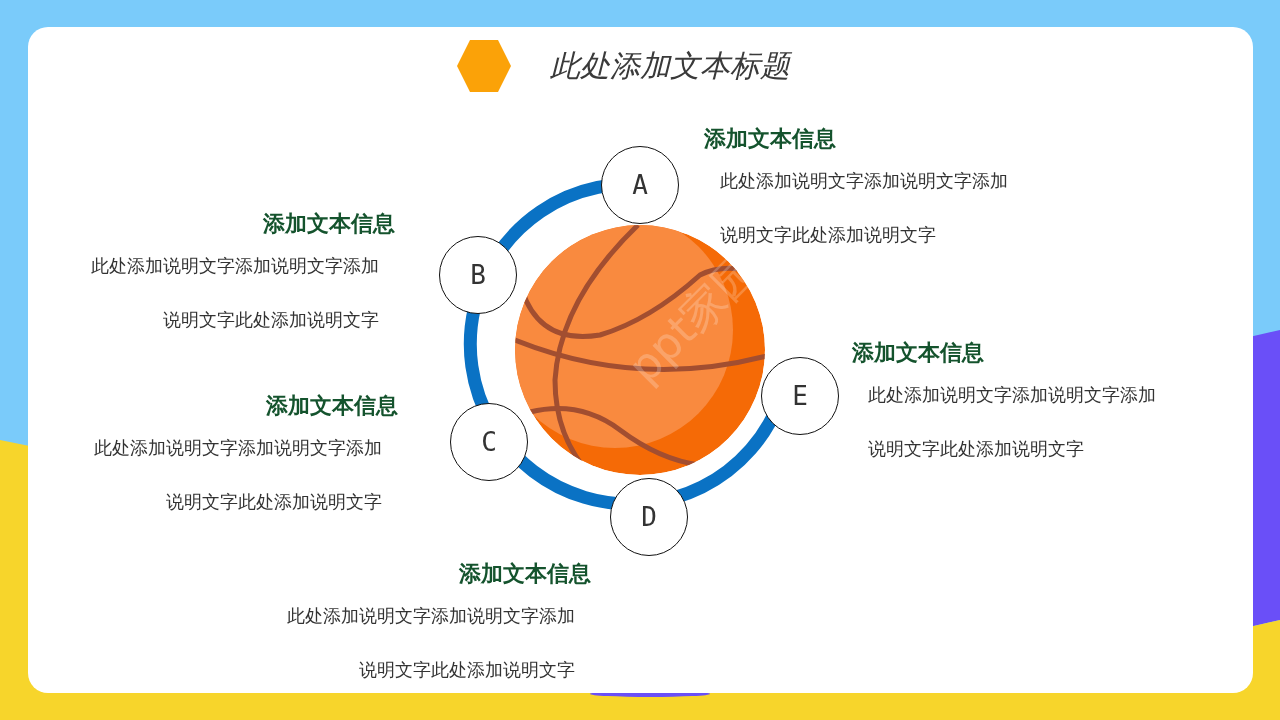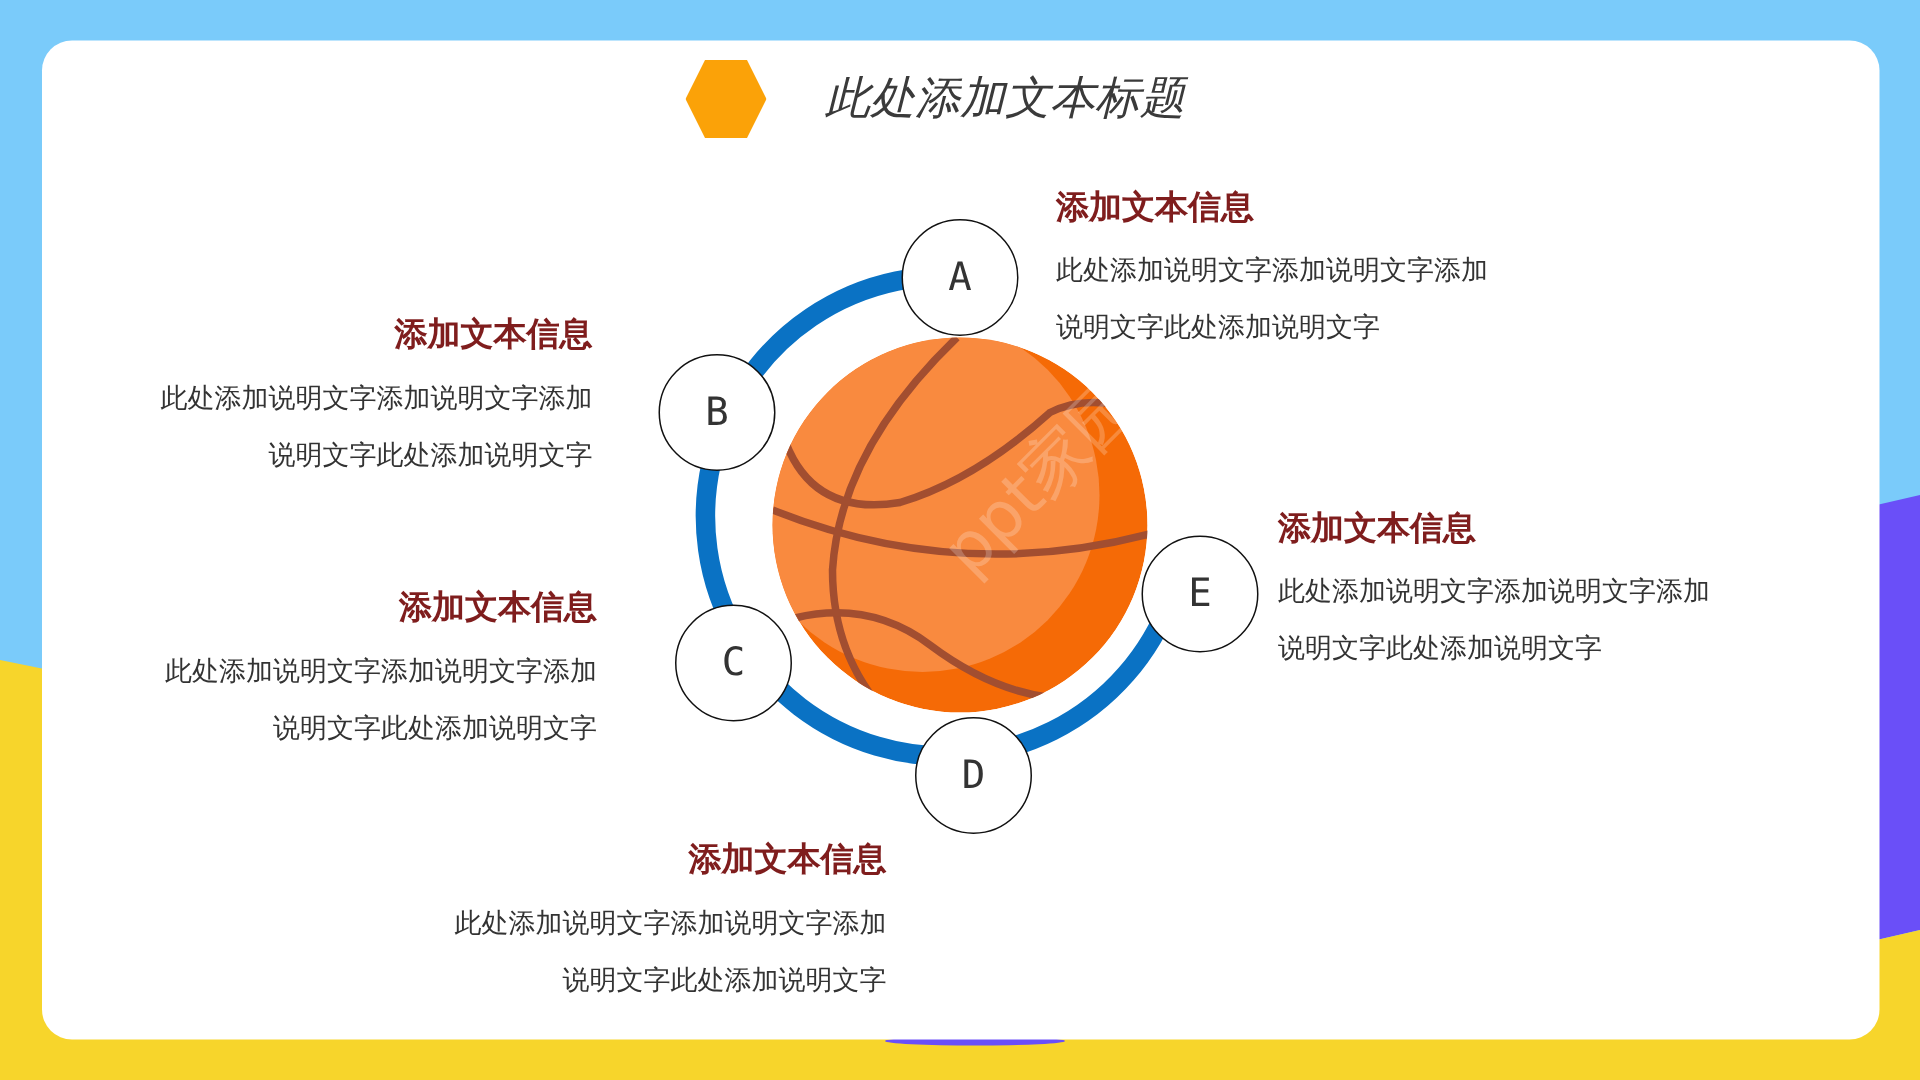--- a/index.html
+++ b/index.html
@@ -2,22 +2,22 @@
 <html><head>
 <meta charset="utf-8">
 <style>
   html, body { margin:0; padding:0; }
   body { width:1280px; height:720px; position:relative; overflow:hidden; font-family:"DejaVu Sans","Liberation Sans",sans-serif; background:#7acbfa; }
   .bg-svg { position:absolute; left:0; top:0; width:1280px; height:720px; }
   .card { position:absolute; left:28px; top:27px; width:1225px; height:666px; background:#ffffff; border-radius:20px; }
   .hex { position:absolute; left:457px; top:40px; width:54px; height:52px; }
   .title { position:absolute; left:550px; top:44px; font-size:30px; color:#3a3a3a; line-height:44px; white-space:nowrap;font-style:italic; }
   .block { position:absolute; width:360px; }
-  .block h3 { margin:0; font-size:22px; font-weight:bold; color:#7f1d1d; line-height:30px; }
-  .block p { margin:0; font-size:18px; color:#333; line-height:38px; }
+  .block h3 { margin:0; font-size:22px; font-weight:bold; color:#14532d; line-height:30px; }
+  .block p { margin:16px; font-size:18px; color:#333; line-height:38px; }
   .block.left { text-align:right; }
   .block.right { text-align:left; }
   .diagram { position:absolute; left:0; top:0; width:1280px; height:720px; pointer-events:none; }
   .node { position:absolute; width:78px; height:78px; border-radius:50%; border:1.5px solid #111; background:#fff; box-sizing:border-box; display:flex; align-items:center; justify-content:center; font-family:"DejaVu Sans Mono","Liberation Mono",monospace; font-size:26px; color:#333; }
 </style>
 </head>
 <body>
 
 <svg class="bg-svg" viewBox="0 0 1280 720">
   <rect x="0" y="0" width="1280" height="720" fill="#7acbfa"></rect>

